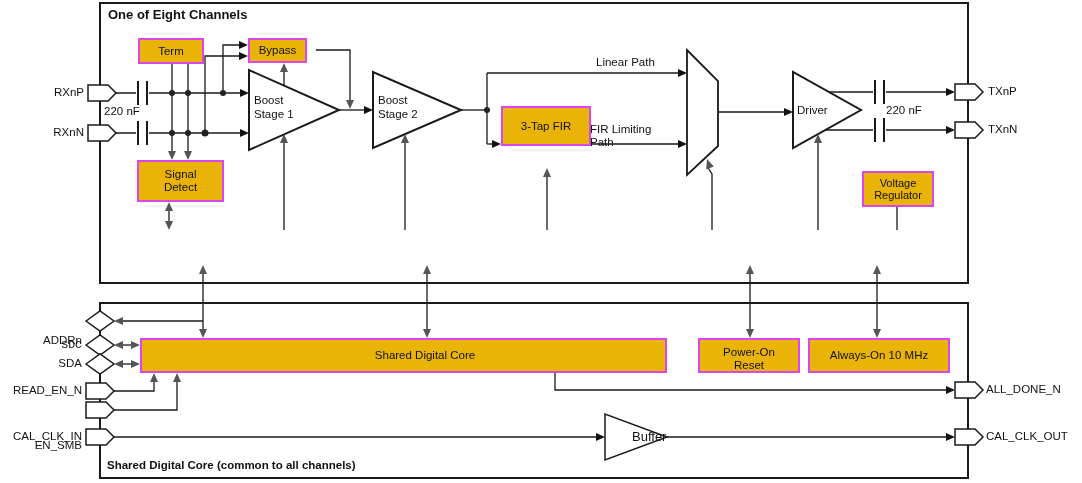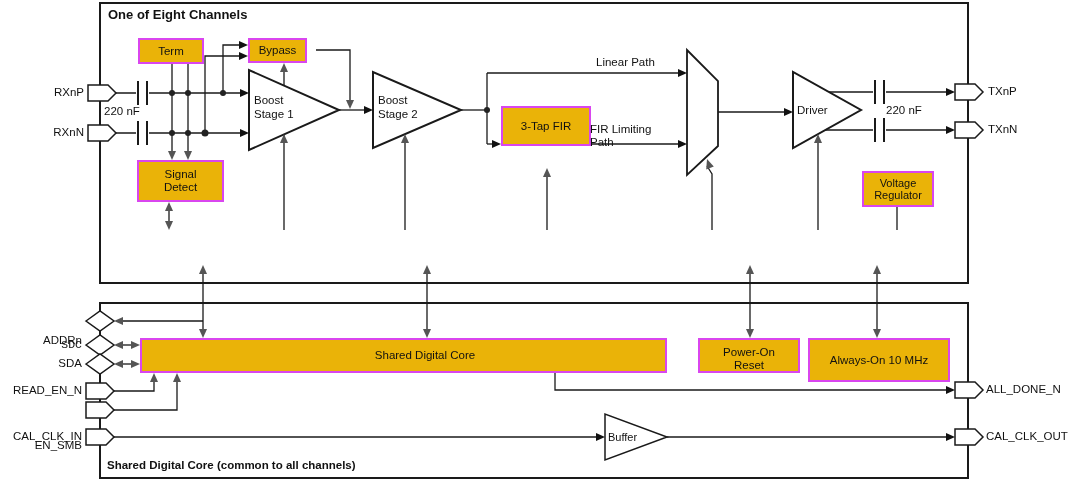--- a/index.html
+++ b/index.html
@@ -160,31 +160,31 @@
 <div class="box" style="left:138px;top:38px;width:66px;height:26px;"><span>Term</span></div>
 <div class="box" style="left:248px;top:38px;width:59px;height:25px;"><span>Bypass</span></div>
 <div class="box" style="left:137px;top:160px;width:87px;height:42px;"><span>Signal
 Detect</span></div>
 <div class="box" style="left:501px;top:106px;width:90px;height:40px;"><span>3-Tap FIR</span></div>
 <div class="box" style="left:862px;top:171px;width:72px;height:36px;font-size:11px;line-height:12.5px;"><span>Voltage
 Regulator</span></div>
 <div class="box" style="left:140px;top:338px;width:527px;height:35px;padding-left:43px;"><span>Shared Digital Core</span></div>
 <div class="box" style="left:698px;top:338px;width:102px;height:35px;line-height:12.5px;align-items:flex-end;"><span>Power-On
 Reset</span></div>
-<div class="box" style="left:808px;top:338px;width:142px;height:44px;"><span>Always-On 10 MHz</span></div>
+<div class="box" style="left:808px;top:338px;width:142px;height:35px;"><span>Always-On 10 MHz</span></div>
 
 <div class="lbl title" style="left:108px;top:8px;">One of Eight Channels</div>
 <div class="lbl footer" style="left:107px;top:459px;">Shared Digital Core (common to all channels)</div>
 
 <div class="tri-lbl" style="left:254px;top:93px;">Boost
 Stage 1</div>
 <div class="tri-lbl" style="left:378px;top:93px;">Boost
 Stage 2</div>
 <div class="tri-lbl" style="left:797px;top:103px;">Driver</div>
-<div class="tri-lbl" style="left:608px;top:430px;font-size:11px;">Buffer</div>
+<div class="tri-lbl" style="left:632px;top:430px;font-size:13px;">Buffer</div>
 
 <div class="lbl c" style="left:596px;top:56px;width:78px;">Linear Path</div>
 <div class="lbl c" style="left:590px;top:123px;width:80px;">FIR Limiting Path</div>
 <div class="lbl c" style="left:104px;top:105px;width:62px;">220 nF</div>
 <div class="lbl c" style="left:886px;top:104px;width:56px;">220 nF</div>
 
 <div class="lbl r" style="left:30px;top:86px;width:54px;">RXnP</div>
 <div class="lbl r" style="left:30px;top:126px;width:54px;">RXnN</div>
 <div class="lbl" style="left:988px;top:85px;">TXnP</div>
 <div class="lbl" style="left:988px;top:123px;">TXnN</div>

